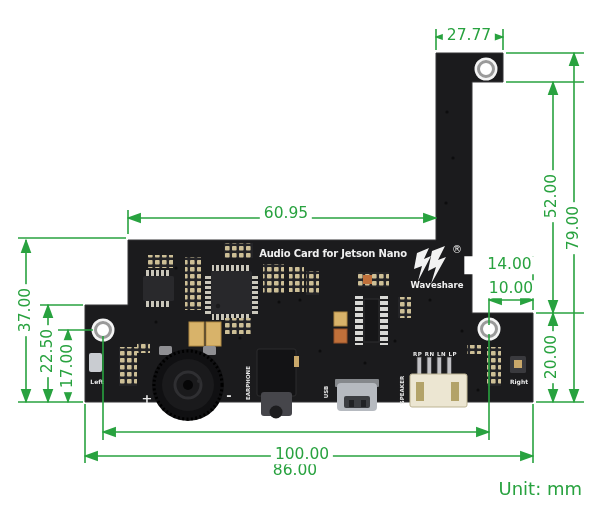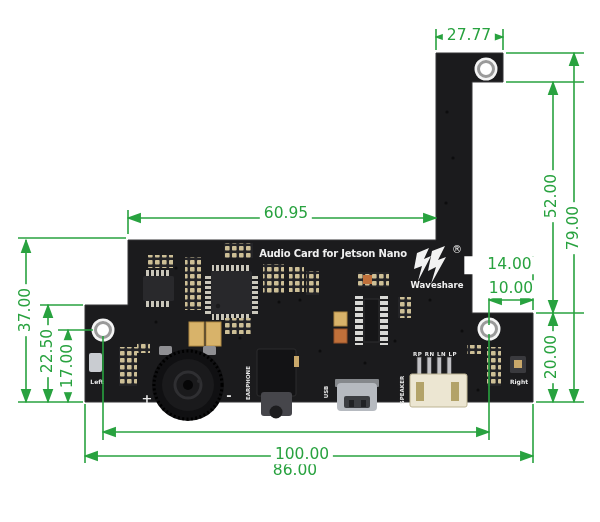--- a/index.html
+++ b/index.html
@@ -239,14 +239,15 @@
 <div class="dim-label" style="left:511px;top:289px;text-align:right;">10.00</div>
 <div class="dim-label vert" style="left:552px;top:196px;">52.00</div>
 <div class="dim-label vert" style="left:574px;top:228px;">79.00</div>
 <div class="dim-label vert" style="left:552px;top:357px;">20.00</div>
 <div class="dim-label vert" style="left:26px;top:310px;">37.00</div>
 <div class="dim-label vert" style="left:48px;top:351px;">22.50</div>
 <div class="dim-label vert" style="left:68px;top:366px;">17.00</div>
 <div class="dim-label" style="left:295px;top:431px;margin-top:40px;">86.00</div>
 <div class="dim-label" style="left:302px;top:455px;">100.00</div>
 
+<div class="unit-note">Unit: mm</div>
 
 </div>
 
 </body></html>

